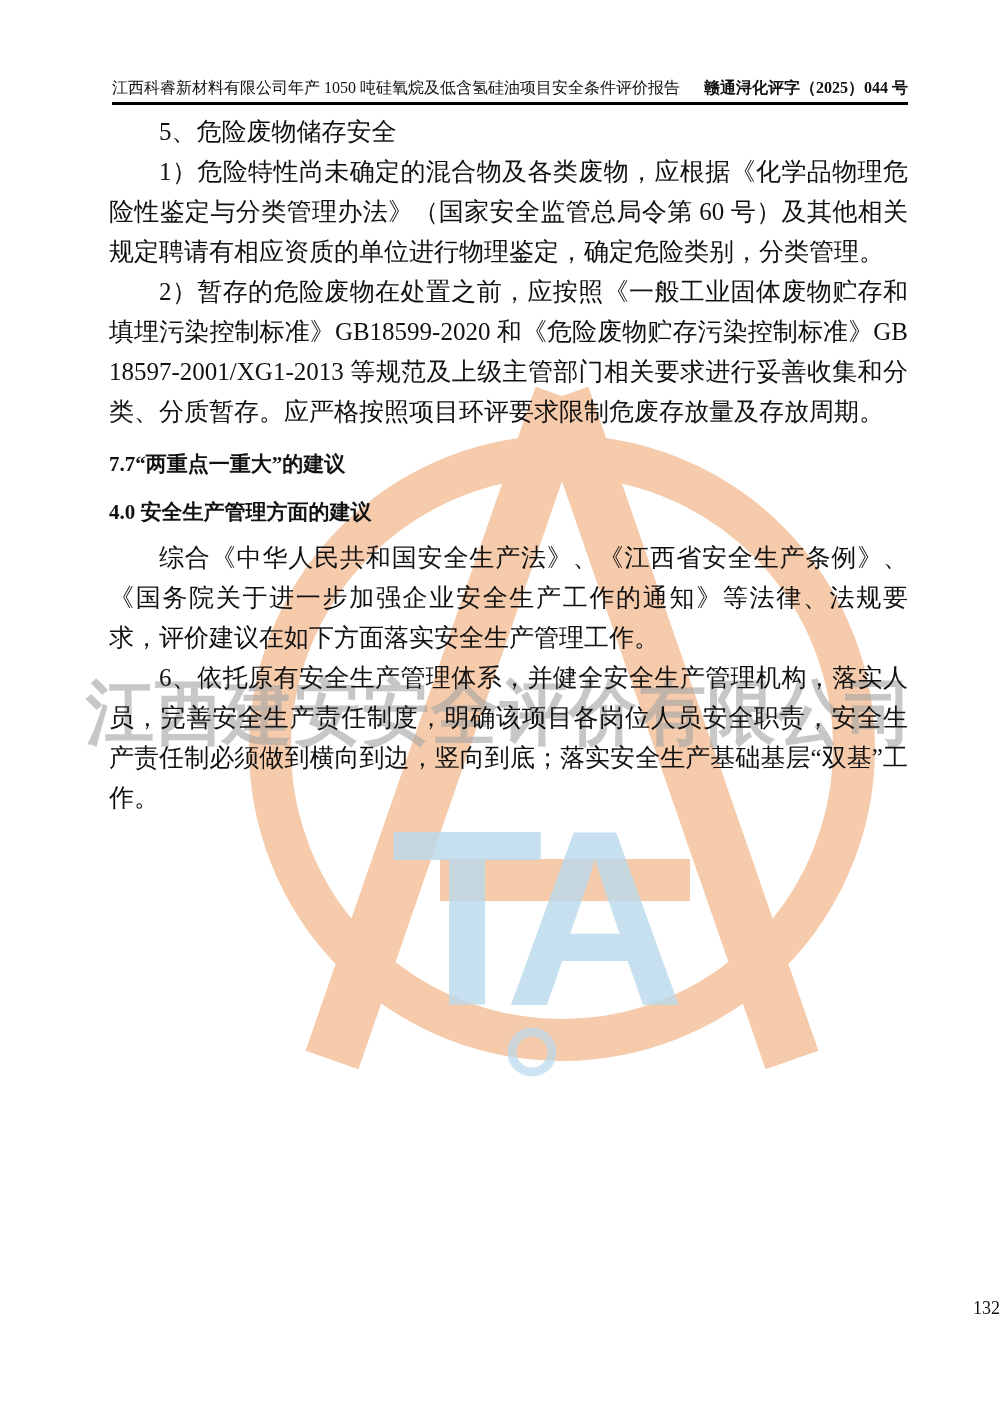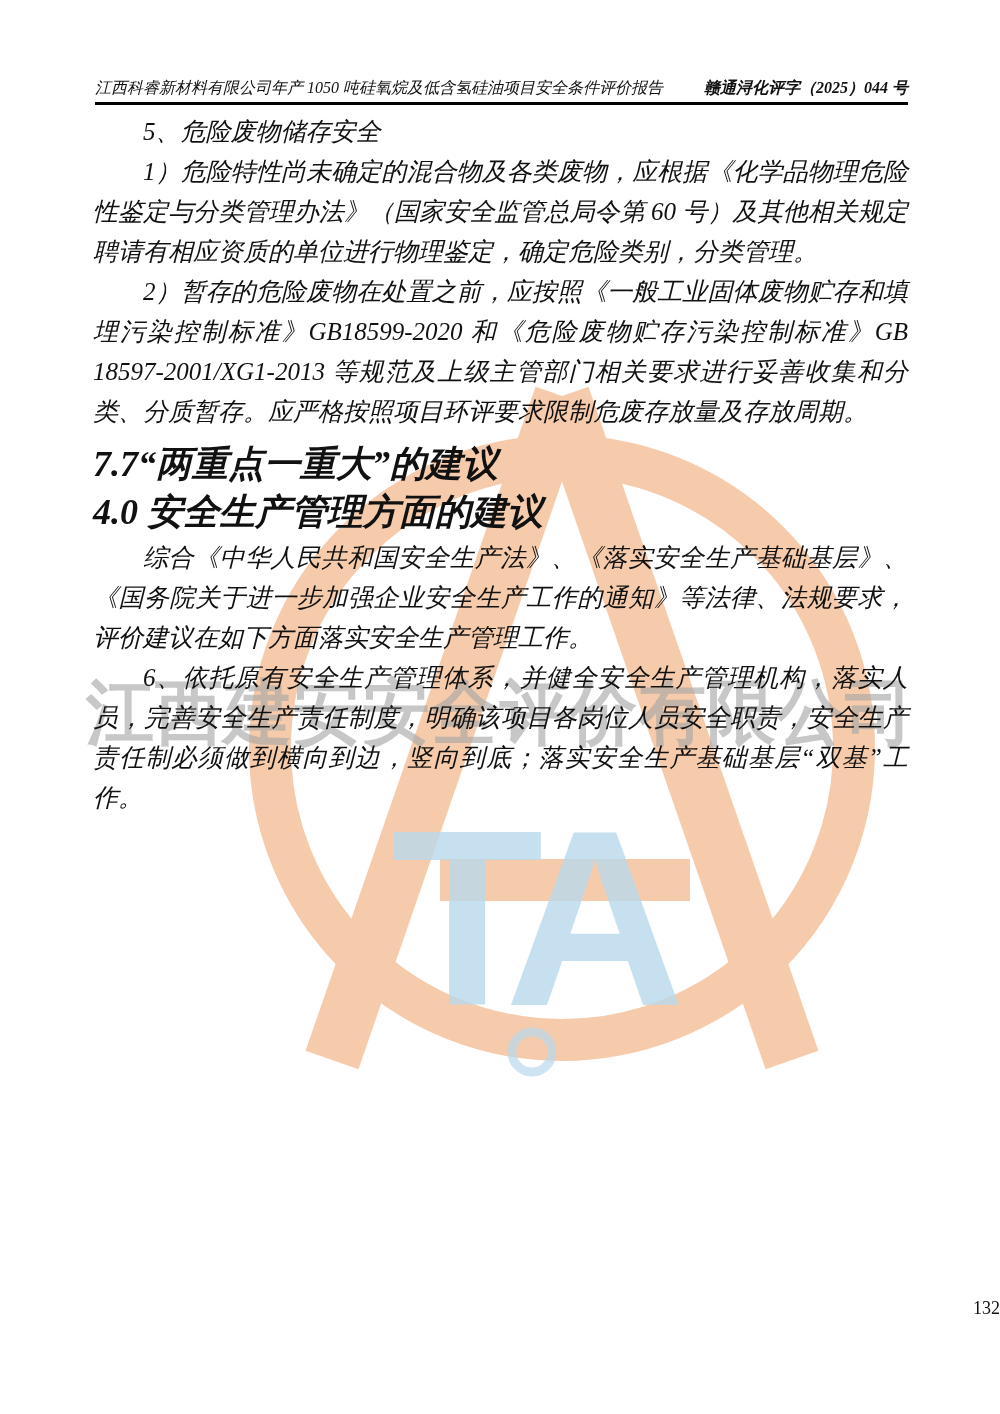--- a/index.html
+++ b/index.html
@@ -33,53 +33,51 @@
     color: #a6a6a6;
     opacity: 0.62;
     font-family: "Liberation Sans", sans-serif;
     font-weight: bold;
     transform: scaleY(1.05);
   }
 
   
   .header {
     position: absolute;
-    left: 95px;
+    left: 112px;
     right: 92px;
     top: 78px;
     z-index: 1;
     display: flex;
     justify-content: space-between;
     align-items: flex-end;
     font-size: 16px;
     padding-bottom: 3px;
     border-bottom: 3px solid #000;
     font-family: "Liberation Serif", serif;
-    font-style: italic;
   }
   .header .h-left { letter-spacing: 0px; }
   .header .h-right { white-space: nowrap; font-weight: bold; }
 
   
   .content {
     position: absolute;
-    left: 93px;
+    left: 109px;
     right: 92px;
     top: 112px;
     z-index: 1;
-    font-style: italic;
   }
   .para {
     font-size: 25px;
     line-height: 40px;
     text-align: justify;
     text-indent: 2em;
   }
   .hding {
-    font-size: 36px;
+    font-size: 21px;
     line-height: 32px;
     font-weight: bold;
     margin: 16px 0 10px 0;
     text-indent: 0;
     font-family: "Liberation Serif", serif;
   }
 
   
   .footer {
     position: absolute;
@@ -117,21 +115,21 @@
     <span class="h-left">江西科睿新材料有限公司年产 1050 吨硅氧烷及低含氢硅油项目安全条件评价报告</span>
     <span class="h-right">赣通浔化评字（2025）044 号</span>
   </div>
 
   <div class="content">
     <p class="para">5、危险废物储存安全</p>
     <p class="para">1）危险特性尚未确定的混合物及各类废物，应根据《化学品物理危险性鉴定与分类管理办法》（国家安全监管总局令第 60 号）及其他相关规定聘请有相应资质的单位进行物理鉴定，确定危险类别，分类管理。</p>
     <p class="para">2）暂存的危险废物在处置之前，应按照《一般工业固体废物贮存和填埋污染控制标准》GB18599-2020 和《危险废物贮存污染控制标准》GB 18597-2001/XG1-2013 等规范及上级主管部门相关要求进行妥善收集和分类、分质暂存。应严格按照项目环评要求限制危废存放量及存放周期。</p>
     <h2 class="hding">7.7“两重点一重大”的建议</h2>
     <h2 class="hding">4.0 安全生产管理方面的建议</h2>
-    <p class="para">综合《中华人民共和国安全生产法》、《落实安全生产基础基层》、《国务院关于进一步加强企业安全生产工作的通知》等法律、法规要求，评价建议在如下方面落实安全生产管理工作。</p>
+    <p class="para">综合《中华人民共和国安全生产法》、《江西省安全生产条例》、《国务院关于进一步加强企业安全生产工作的通知》等法律、法规要求，评价建议在如下方面落实安全生产管理工作。</p>
     <p class="para">6、依托原有安全生产管理体系，并健全安全生产管理机构，落实人员，完善安全生产责任制度，明确该项目各岗位人员安全职责，安全生产责任制必须做到横向到边，竖向到底；落实安全生产基础基层“双基”工作。</p>
   </div>
 
   <div class="footer">
     <span>132</span>
   </div>
 
 </div>
 
 </body></html>

